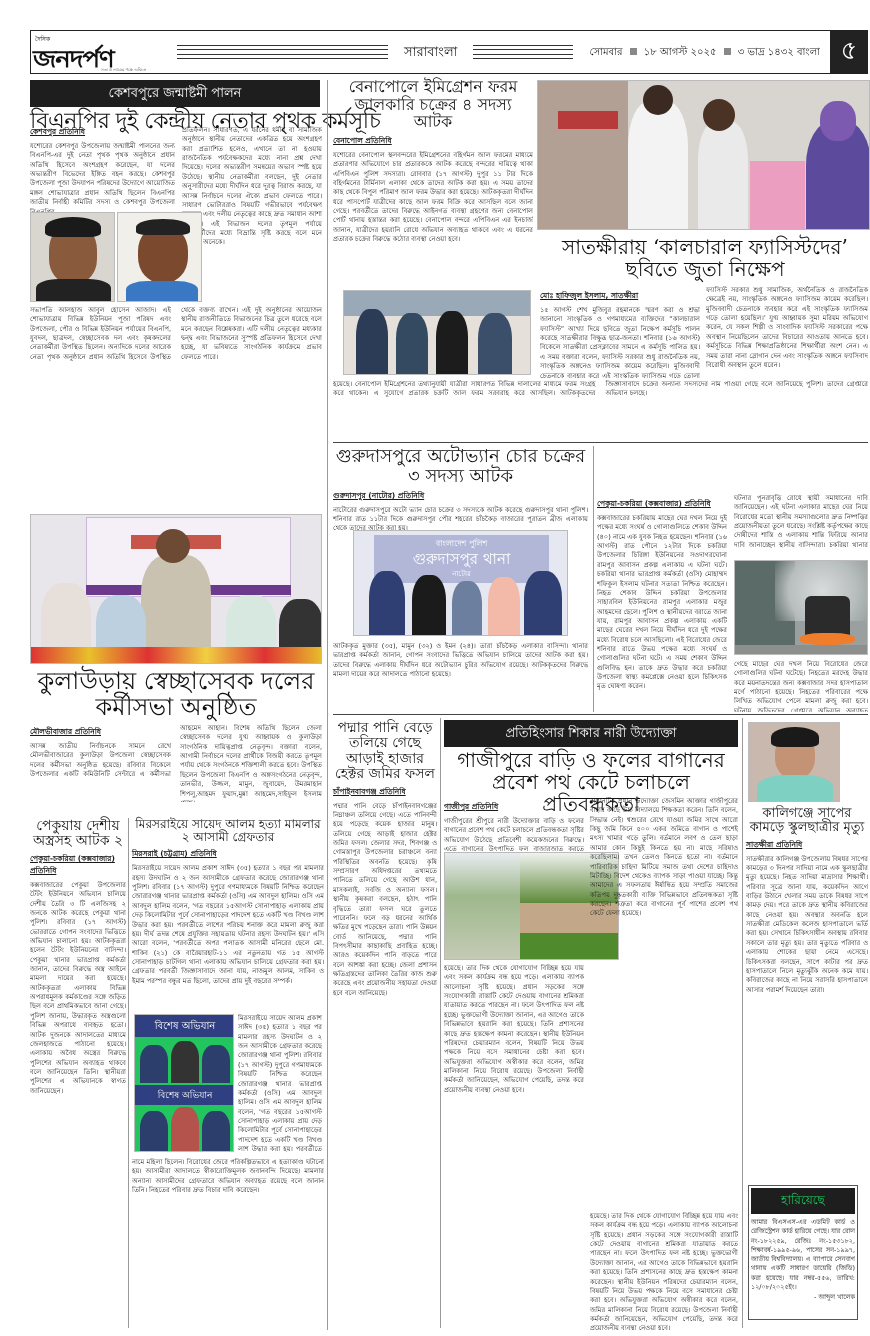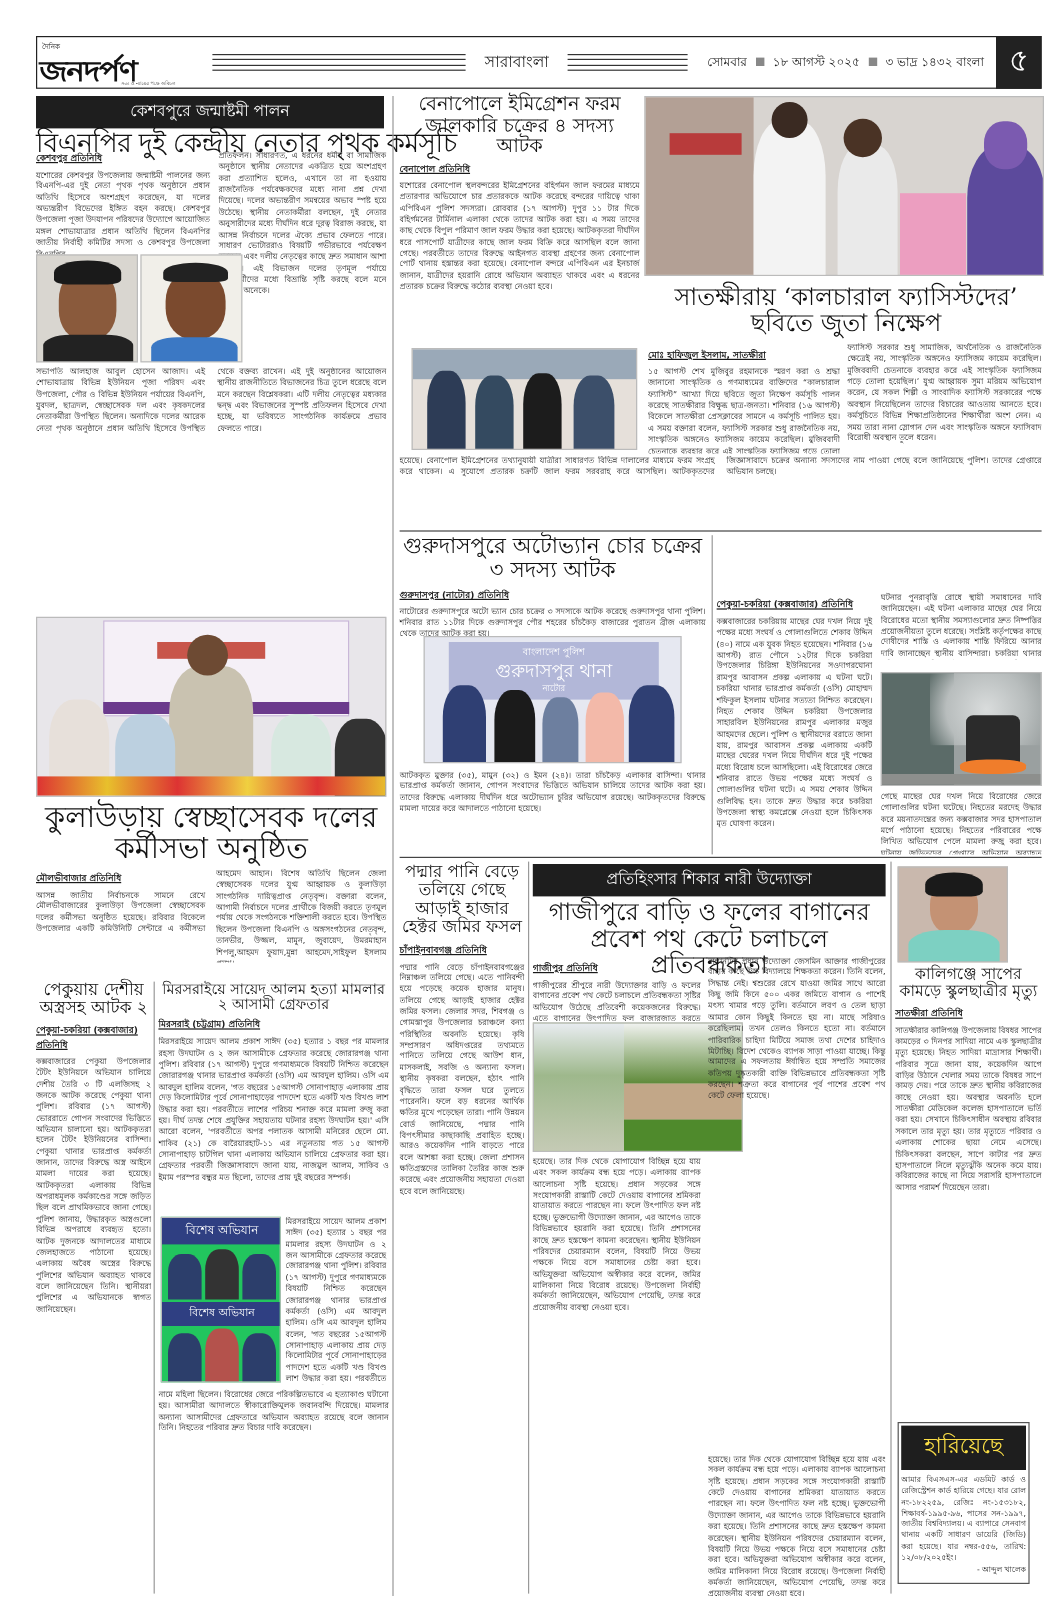--- a/index.html
+++ b/index.html
@@ -31,21 +31,21 @@
   .byline { font-size: 7.5px; text-decoration: underline; font-weight: 700; margin: 4px 0 4px 0; }
   .body { font-size: 6.6px; line-height: 1.42; text-align: justify; color: #222; }
   .cols2 { column-count: 2; column-gap: 10px; }
   .rule-h { position: absolute; height: 1px; background: #444; }
   .rule-v { position: absolute; width: 1px; background: #999; }
 
   .photo { position: relative; overflow: hidden; border: 1px solid #bbb; }
   .photo .ph { position: absolute; }
 
   .lost-box { position: absolute; left: 748px; top: 1185px; width: 110px; height: 135px; border: 1px solid #555; padding: 2px; }
-  .lost-title { background: #1e1e1e; color: #fde047; text-align: center; font-family: "DejaVu Serif", serif; font-size: 18px; padding: 3px 0; margin-bottom: 4px; }
+  .lost-title { background: #1e1e1e; color: #22c55e; text-align: center; font-family: "DejaVu Serif", serif; font-size: 12px; padding: 3px 0; margin-bottom: 4px; }
   .lost-body { font-size: 6.4px; line-height: 1.45; text-align: justify; }
   .lost-sign { font-size: 6.4px; text-align: right; }
 </style>
 </head>
 <body>
 
 <div class="page">
 
   <div class="masthead">
     <div class="logo-box">

